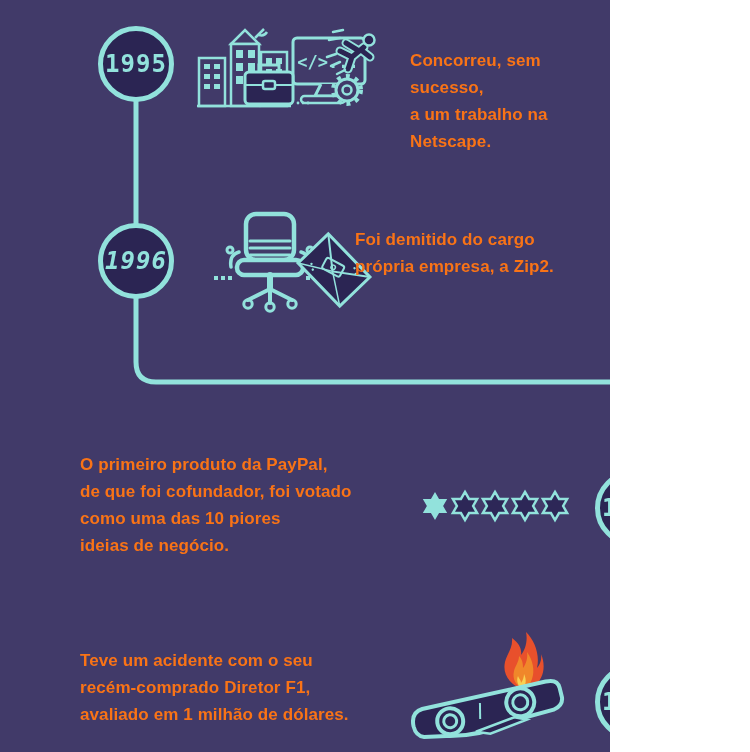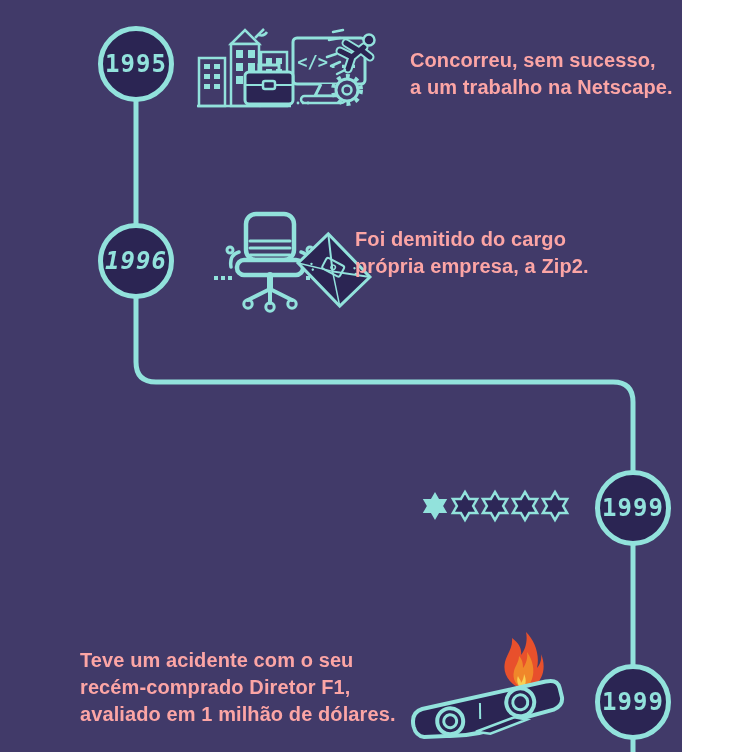--- a/index.html
+++ b/index.html
@@ -1,37 +1,37 @@
 <!DOCTYPE html>
 <html><head>
 <meta charset="utf-8">
 <style>
   html,body{margin:0;padding:0;}
   body{font-family:"Liberation Sans", sans-serif;}
   #canvas{
-    position:relative;width:682px;height:752px;overflow:hidden;
+    position:relative;width:610px;height:752px;overflow:hidden;
     background:#413a69;
   }
   .lines-svg{position:absolute;left:0;top:0;z-index:1;}
   .node{
     position:absolute;width:76px;height:76px;box-sizing:border-box;
     border:5px solid #92e2dc;border-radius:50%;background:#2b2553;
     display:flex;align-items:center;justify-content:center;z-index:3;
   }
   .node span{
     font-family:"DejaVu Sans Mono", monospace;font-weight:700;
     font-size:24px;color:#92e2dc;letter-spacing:1px;
   }
   .node1{left:98px;top:26px;}
   .node2{left:98px;top:223px;font-style:italic;}
   .node3{left:595px;top:470px;}
   .node4{left:595px;top:664px;}
   .caption{
-    position:absolute;z-index:2;color:#fca5a5;font-weight:700;
-    font-size:20px;line-height:27px;letter-spacing:0.1px;
+    position:absolute;z-index:2;color:#f97316;font-weight:700;
+    font-size:17px;line-height:27px;letter-spacing:0.1px;
   }
   .cap1{left:410px;top:47px;}
   .cap2{left:355px;top:226px;}
   .cap3{left:80px;top:451px;}
   .cap4{left:80px;top:647px;}
   .caption span{display:block;}
   .icon-abs{position:absolute;z-index:2;overflow:visible;}
   .icon-1995{left:197px;top:26px;}
   .icon-1996{left:206px;top:210px;}
   .icon-car{left:403px;top:626px;}
@@ -198,19 +198,25 @@
   </svg>
 
   <div class="caption cap1">
     <span>Concorreu, sem sucesso,</span>
     <span>a um trabalho na Netscape.</span>
   </div>
   <div class="caption cap2">
     <span>Foi demitido do cargo</span>
     <span>própria empresa, a Zip2.</span>
   </div>
+  <div class="caption cap3">
+    <span>O primeiro produto da PayPal,</span>
+    <span>de que foi cofundador, foi votado</span>
+    <span>como uma das 10 piores</span>
+    <span>ideias de negócio.</span>
+  </div>
   <div class="caption cap4">
     <span>Teve um acidente com o seu</span>
     <span>recém-comprado Diretor F1,</span>
     <span>avaliado em 1 milhão de dólares.</span>
   </div>
 
 </div>
 
 </body></html>

